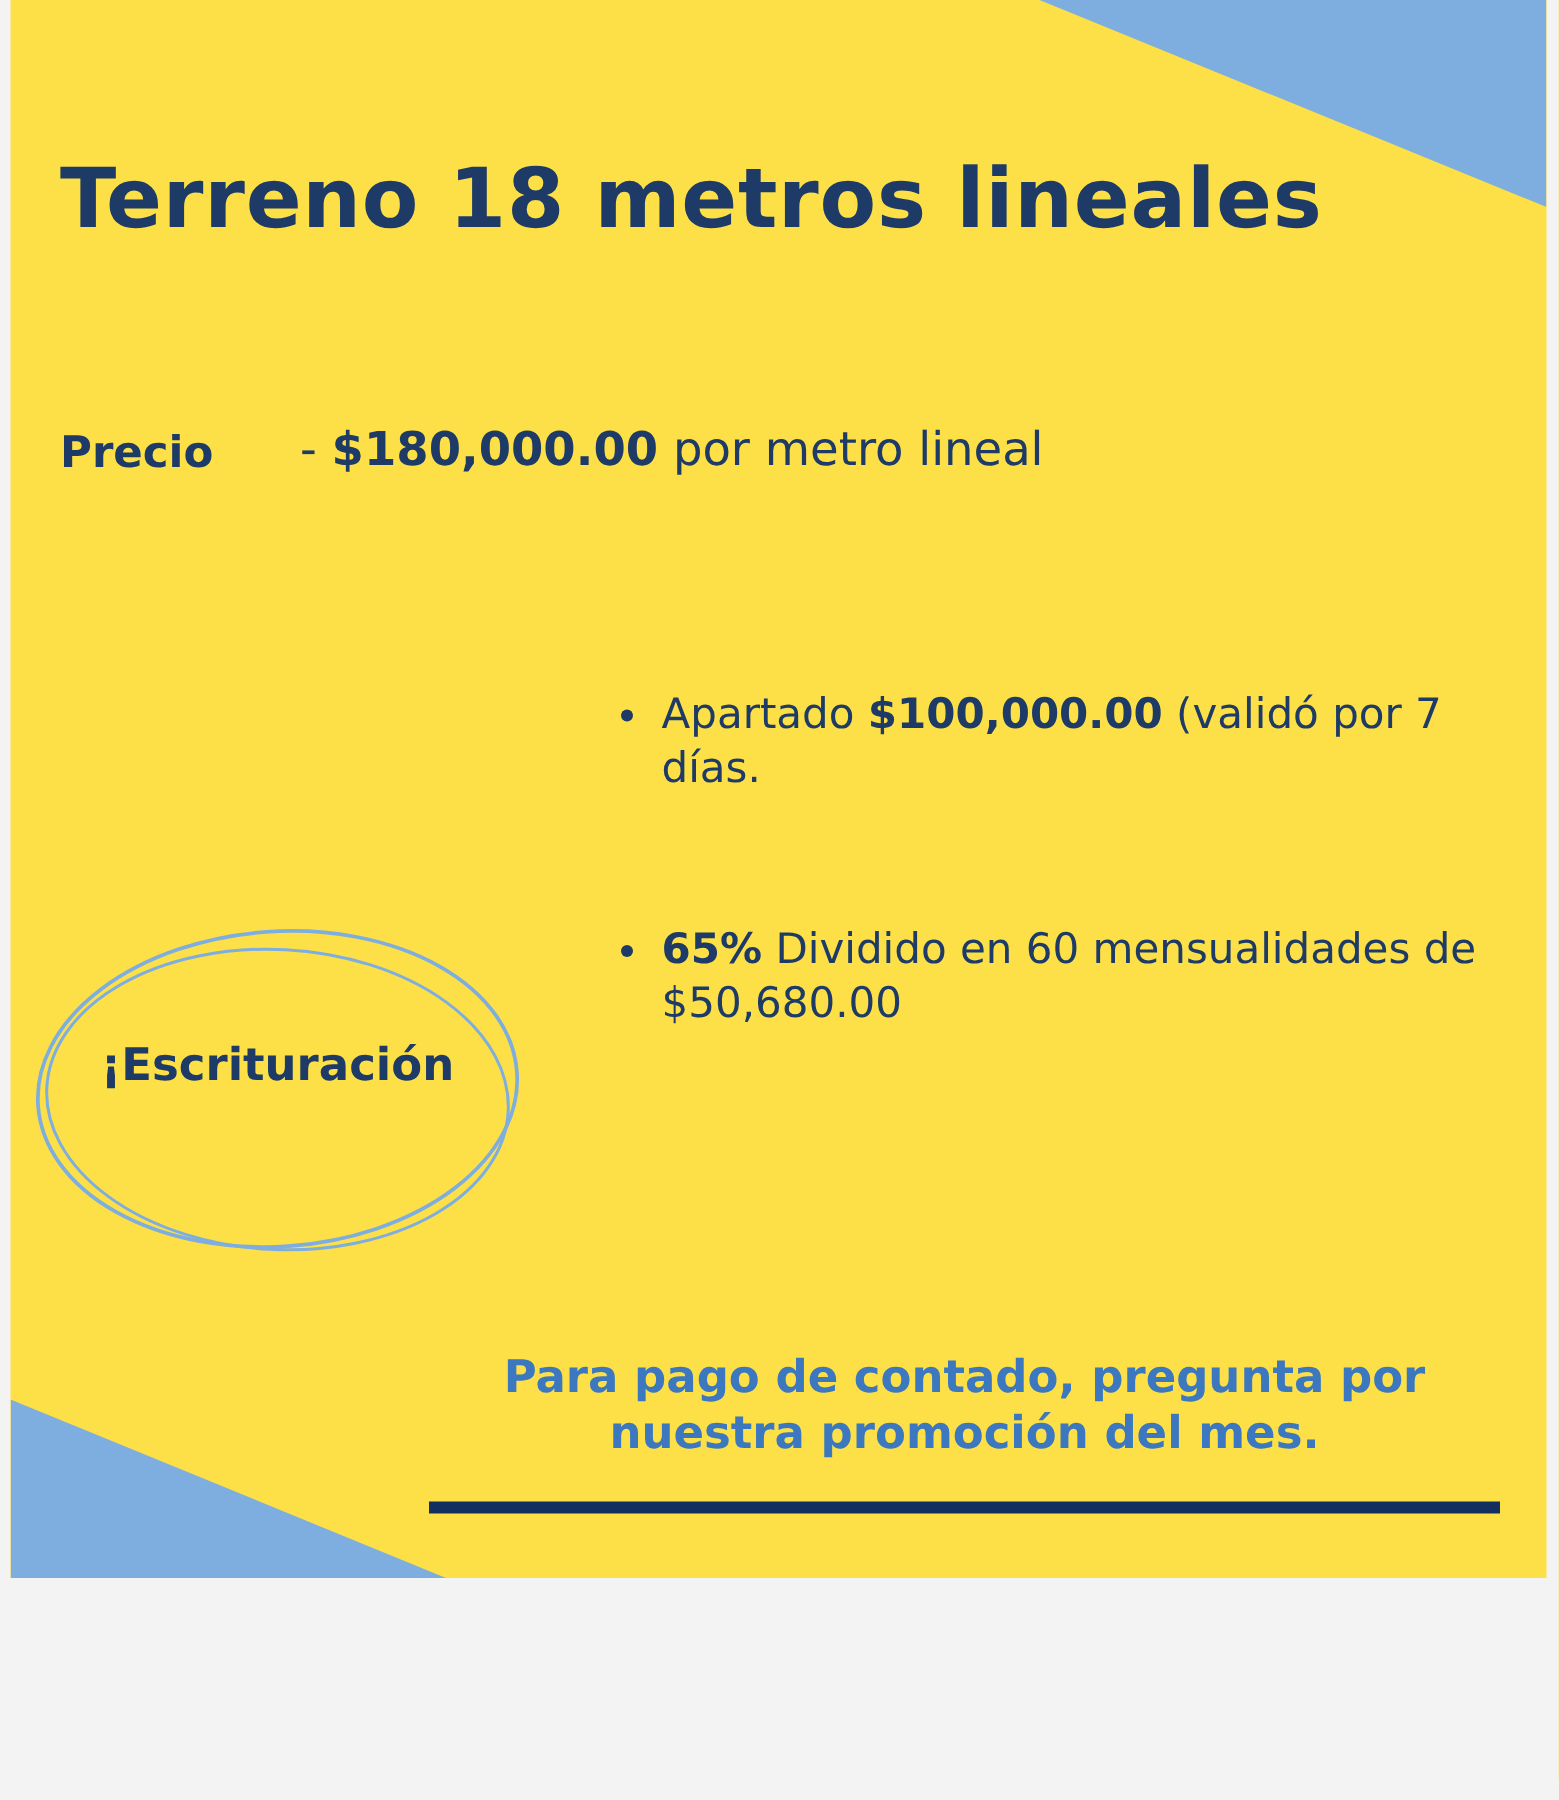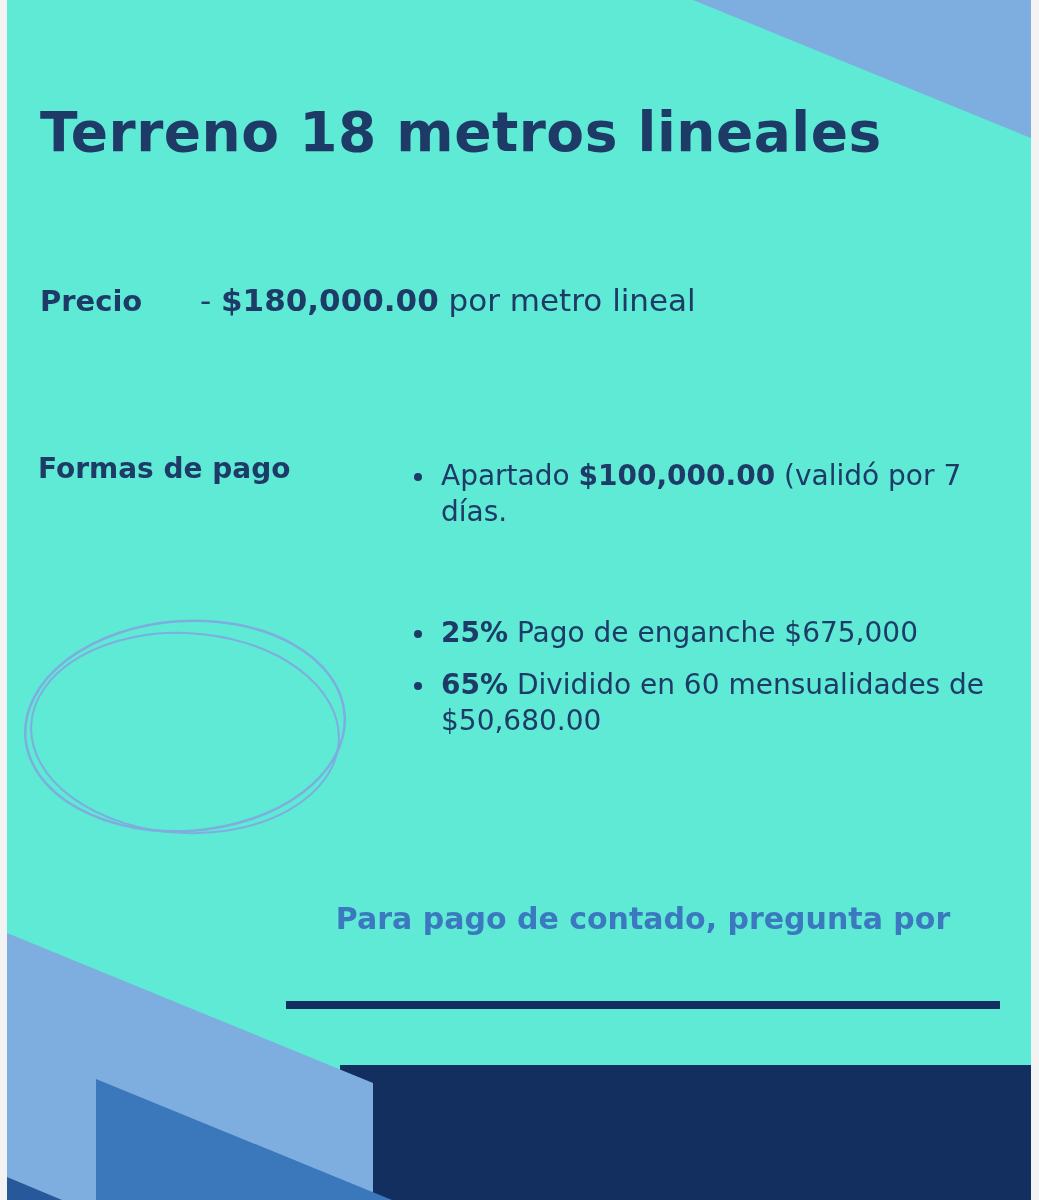--- a/index.html
+++ b/index.html
@@ -13,22 +13,22 @@
     position: relative;
     overflow: hidden;
     font-family: "DejaVu Sans", "Liberation Sans", sans-serif;
     color: #1d3b66;
   }
   .page {
     position: absolute;
     left: 7px;
     top: 0;
     width: 1024px;
-    height: 1200px;
-    background: #5eead4;
+    height: 1052px;
+    background: #fde047;
     overflow: hidden;
   }
   .deco {
     position: absolute;
     left: 0;
     top: 0;
     width: 1024px;
     height: 1200px;
   }
   .title {
@@ -147,36 +147,34 @@
   </svg>
 
   <h1 class="title">Terreno 18 metros lineales</h1>
 
   <div class="label price-label">Precio</div>
 
   <div class="price-line l1">
     <span>- </span><b>$180,000.00</b><span> por metro lineal</span>
   </div>
 
-  <div class="label pay-label">Formas de pago</div>
 
   <div class="bullets">
     <p class="bullet-item">
       <span>Apartado </span><b>$100,000.00</b><span> (validó por 7 días.</span>
     </p>
     <div class="bullet-gap"></div>
     <p class="bullet-item">
-      <b>25%</b><span> Pago de enganche $675,000</span>
-    </p>
-    <p class="bullet-item">
       <b>65%</b><span> Dividido en 60 mensualidades de $50,680.00</span>
     </p>
   </div>
 
   <div class="badge-text">
+    <div>¡Escrituración</div>
   </div>
 
   <div class="promo">
     <div>Para pago de contado, pregunta por</div>
+    <div>nuestra promoción del mes.</div>
   </div>
 
   <div class="divider"></div>
 </div>
 
 </body></html>

